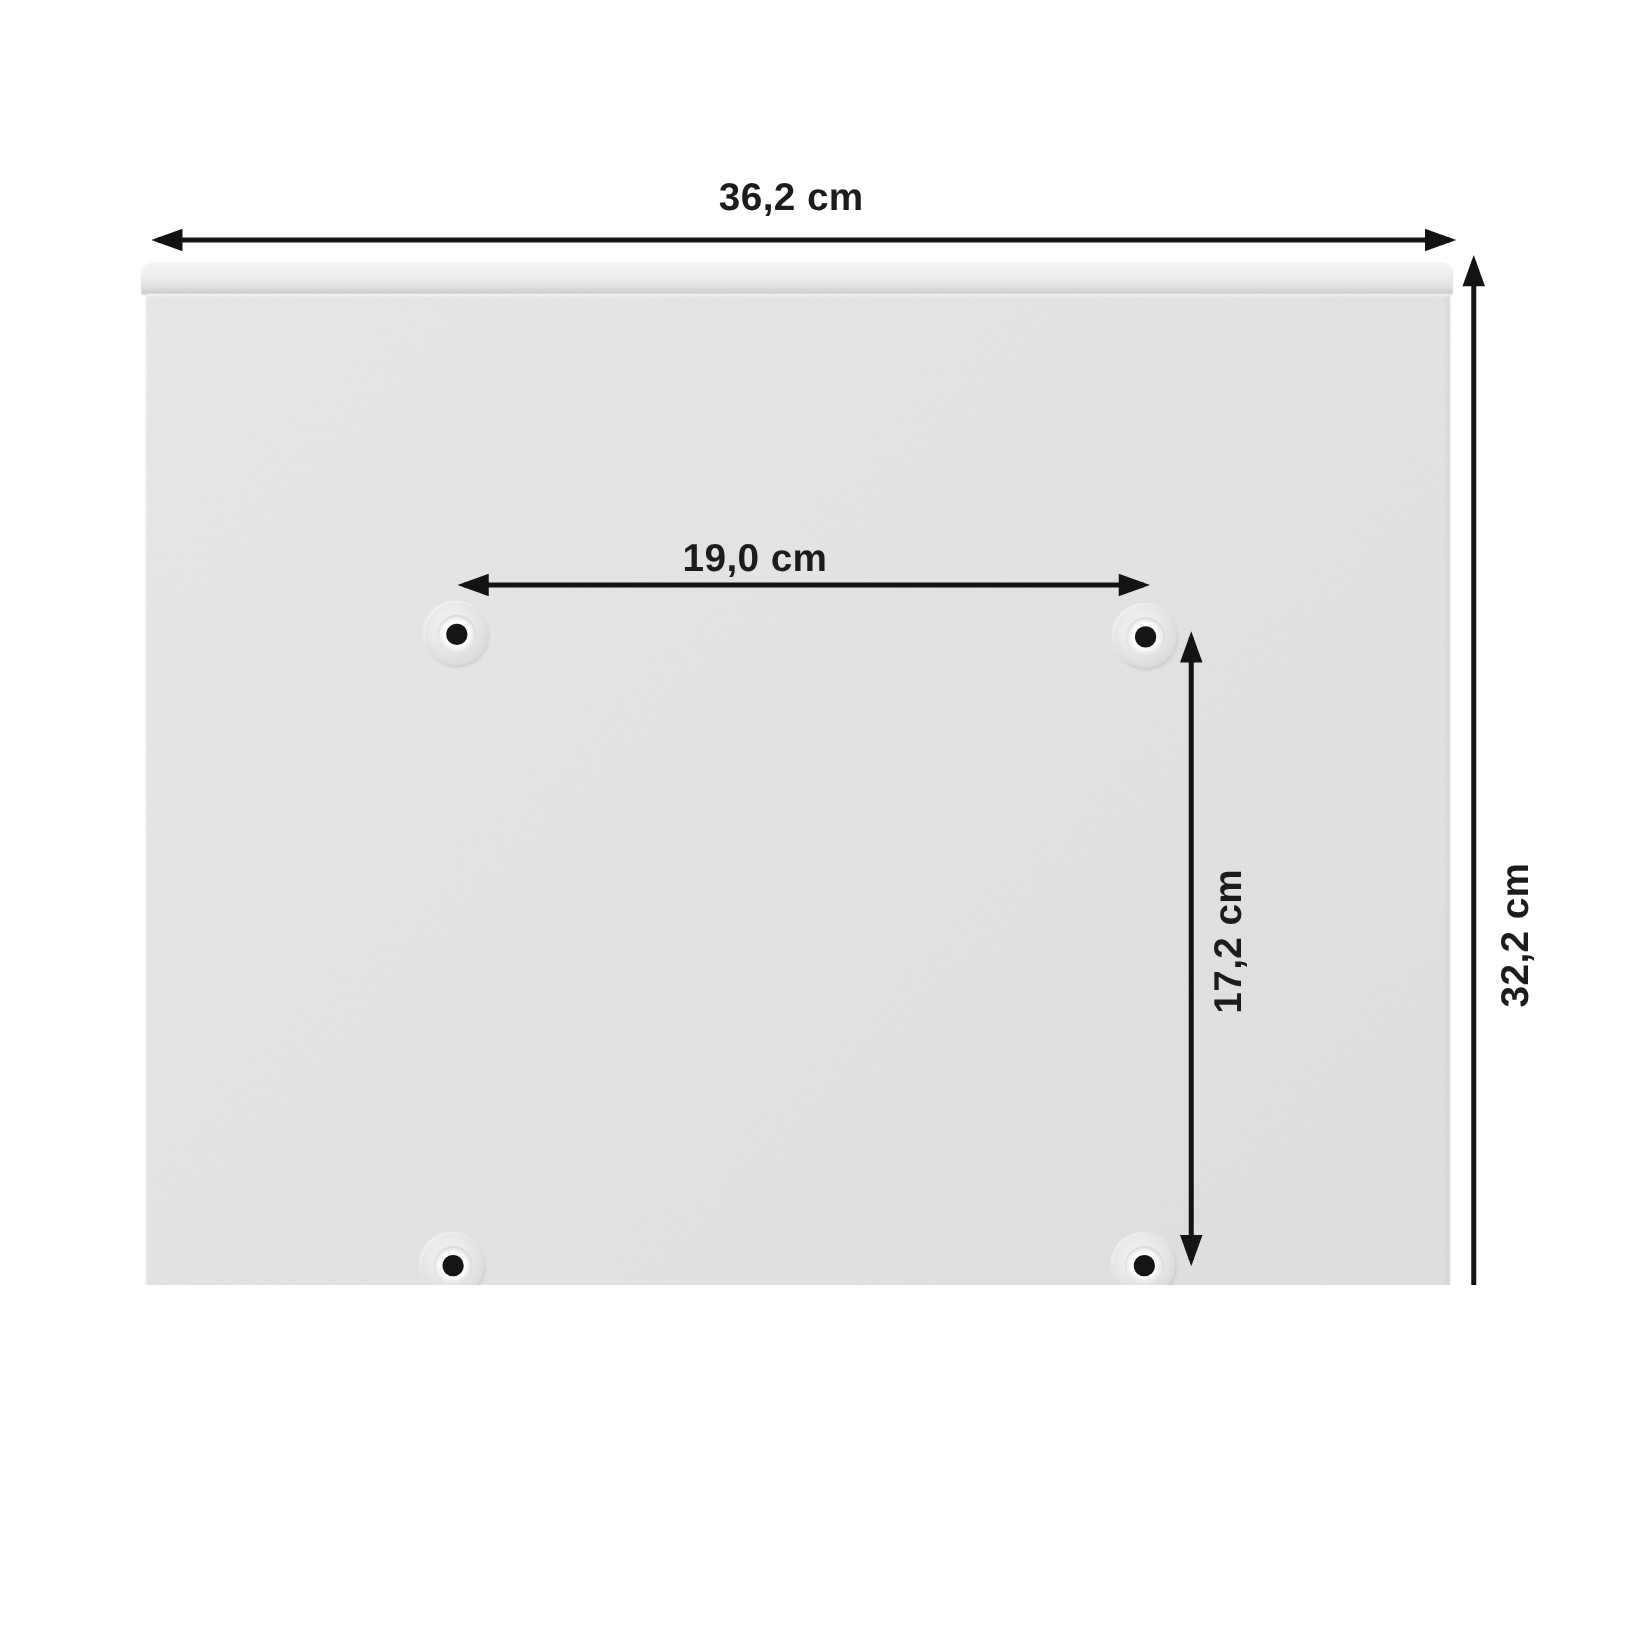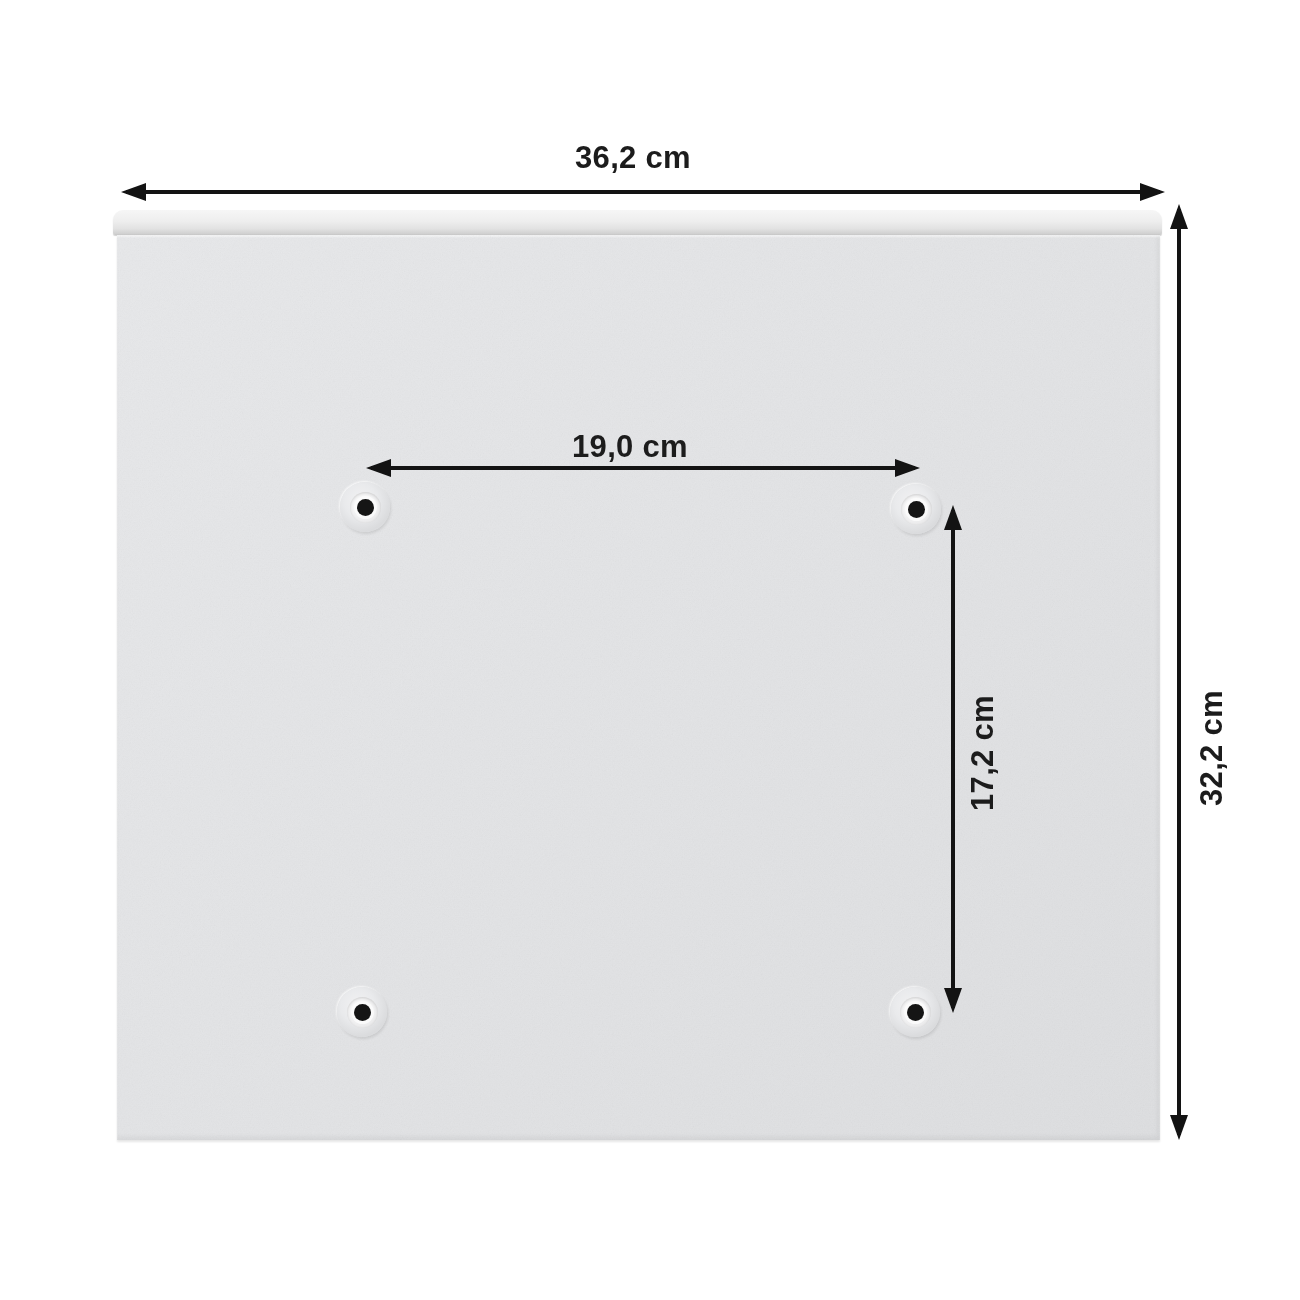--- a/index.html
+++ b/index.html
@@ -4,21 +4,21 @@
 <style>
   html, body {
     margin: 0;
     padding: 0;
     background: #ffffff;
     font-family: "Liberation Sans", sans-serif;
   }
   .stage {
     position: relative;
     width: 1300px;
-    height: 1300px;
+    height: 1028px;
     background: #ffffff;
     overflow: hidden;
   }
 
   
   .panel-lip {
     position: absolute;
     left: 113px;
     top: 210px;
     width: 1049px;
@@ -156,21 +156,21 @@
     <div class="head up"></div>
     <div class="head down"></div>
   </div>
   <div class="dim-label rot" style="left:1212px; top:748px;">32,2 cm</div>
 
   <div class="dim-arrow h" style="left:366px; top:459px; width:554px;">
     <div class="line"></div>
     <div class="head left"></div>
     <div class="head right"></div>
   </div>
-  <div class="dim-label" style="left:630px; top:447px;">19,0 cm</div>
+  <div class="dim-label" style="left:604px; top:447px;">19,0 cm</div>
 
   <div class="dim-arrow v" style="left:944px; top:505px; height:508px;">
     <div class="line"></div>
     <div class="head up"></div>
     <div class="head down"></div>
   </div>
   <div class="dim-label rot" style="left:983px; top:753px;">17,2 cm</div>
 
 </div>
 

